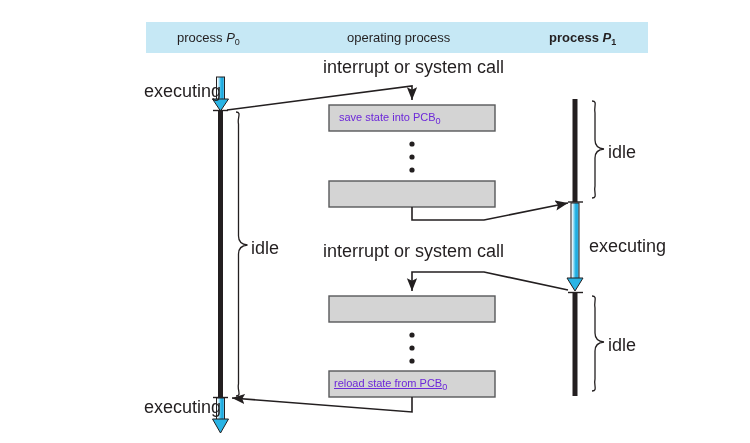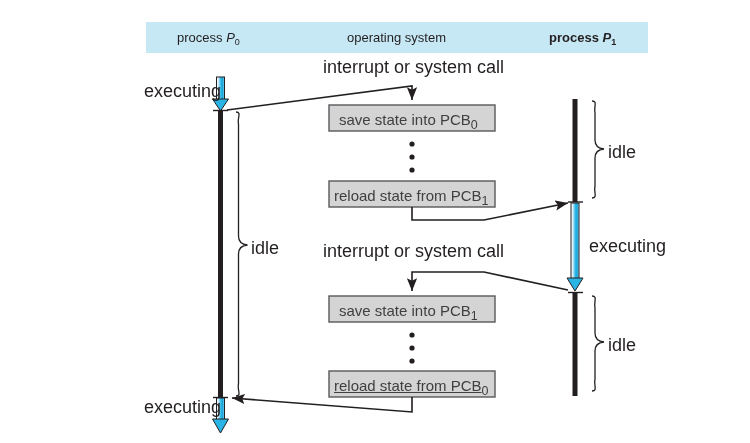--- a/index.html
+++ b/index.html
@@ -41,22 +41,22 @@
     top: 3px;
   }
   .lbl i {
     font-style: italic;
   }
   .hdr-label {
     font-size: 13px;
   }
   .boxtext {
     position: absolute;
-    font-size: 15px;
-    color: #404040;
+    font-size: 11px;
+    color: #6d28d9;
     white-space: nowrap;
     line-height: 1;
   }
 </style>
 </head>
 <body>
 
 <div id="stage">
 
   <svg class="layer" viewBox="0 0 750 443">
@@ -139,43 +139,37 @@
 
     <path d="M560,290 L476,272 L404,272 L404,291" fill="none" stroke="#231f20" stroke-width="1.6" marker-end="url(#arrowBlack)"></path>
 
     <path d="M404,397 L404,412 L224,398" fill="none" stroke="#231f20" stroke-width="1.6" marker-end="url(#arrowBlack)"></path>
   </svg>
 
   <div class="lbl hdr-label" style="left:169px; top:31px;">
     <span>process </span><i>P</i><sub>0</sub>
   </div>
   <div class="lbl hdr-label" style="left:339px; top:31px;">
-    <span>operating system</span>
+    <span>operating process</span>
   </div>
   <div class="lbl hdr-label" style="left:541px; top:31px;font-weight:bold;">
     <span>process </span><i>P</i><sub>1</sub>
   </div>
 
   <div class="lbl" style="left:315px; top:58px;">interrupt or system call</div>
   <div class="lbl" style="left:315px; top:242px;">interrupt or system call</div>
 
   <div class="lbl" style="left:136px; top:82px;">executing</div>
   <div class="lbl" style="left:243px; top:239px;">idle</div>
   <div class="lbl" style="left:136px; top:398px;">executing</div>
 
   <div class="lbl" style="left:600px; top:143px;">idle</div>
   <div class="lbl" style="left:581px; top:237px;">executing</div>
   <div class="lbl" style="left:600px; top:336px;">idle</div>
 
   <div class="boxtext" style="left:331px; top:112px;">
     <span>save state into PCB</span><sub>0</sub>
   </div>
-  <div class="boxtext" style="left:326px; top:188px;">
-    <span>reload state from PCB</span><sub>1</sub>
-  </div>
-  <div class="boxtext" style="left:331px; top:303px;">
-    <span>save state into PCB</span><sub>1</sub>
-  </div>
   <div class="boxtext" style="left:326px; top:378px;text-decoration:underline;">
     <span>reload state from PCB</span><sub>0</sub>
   </div>
 
 </div>
 
 </body></html>

